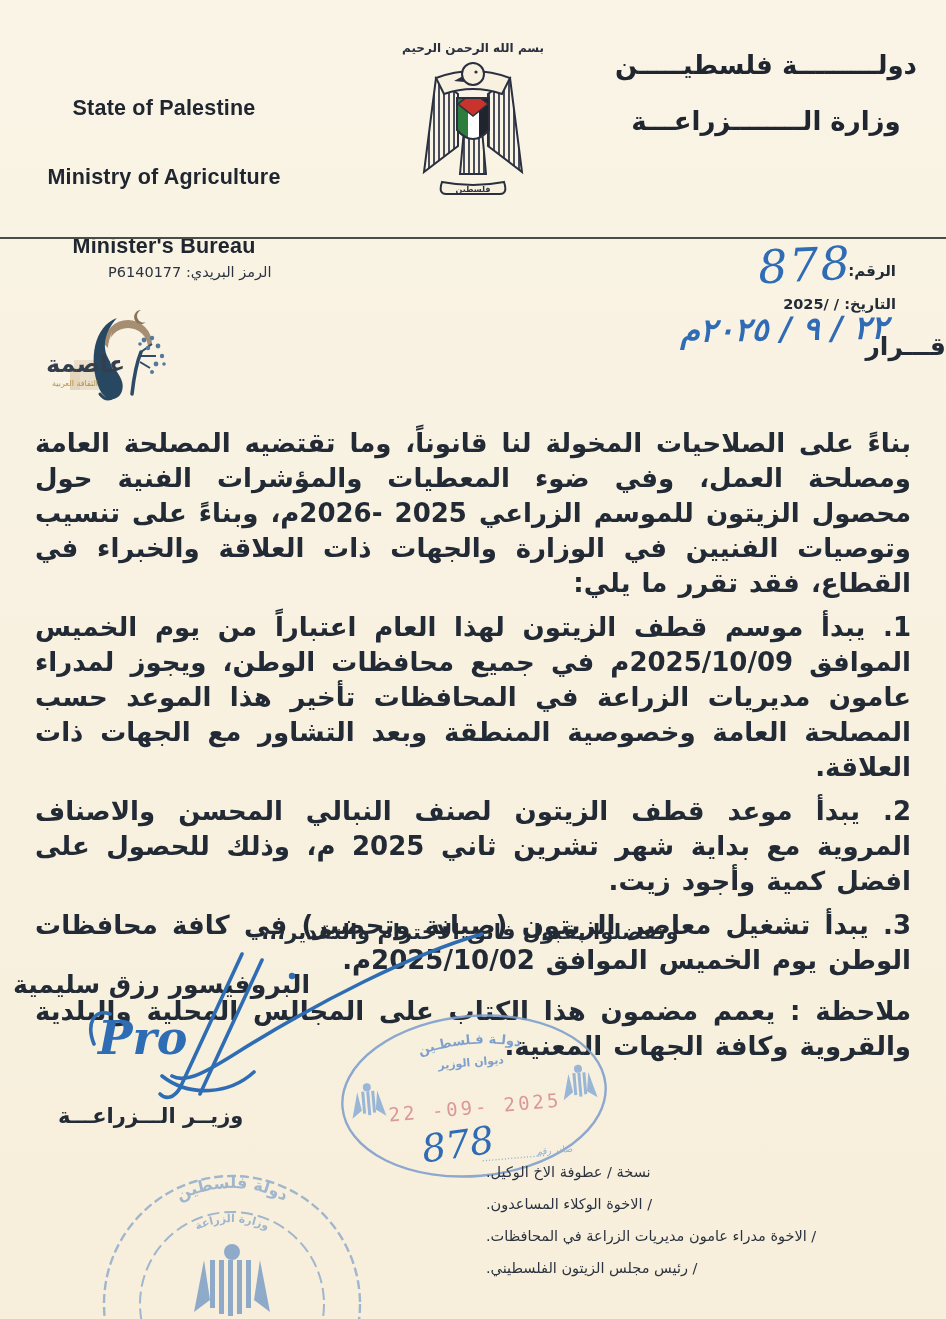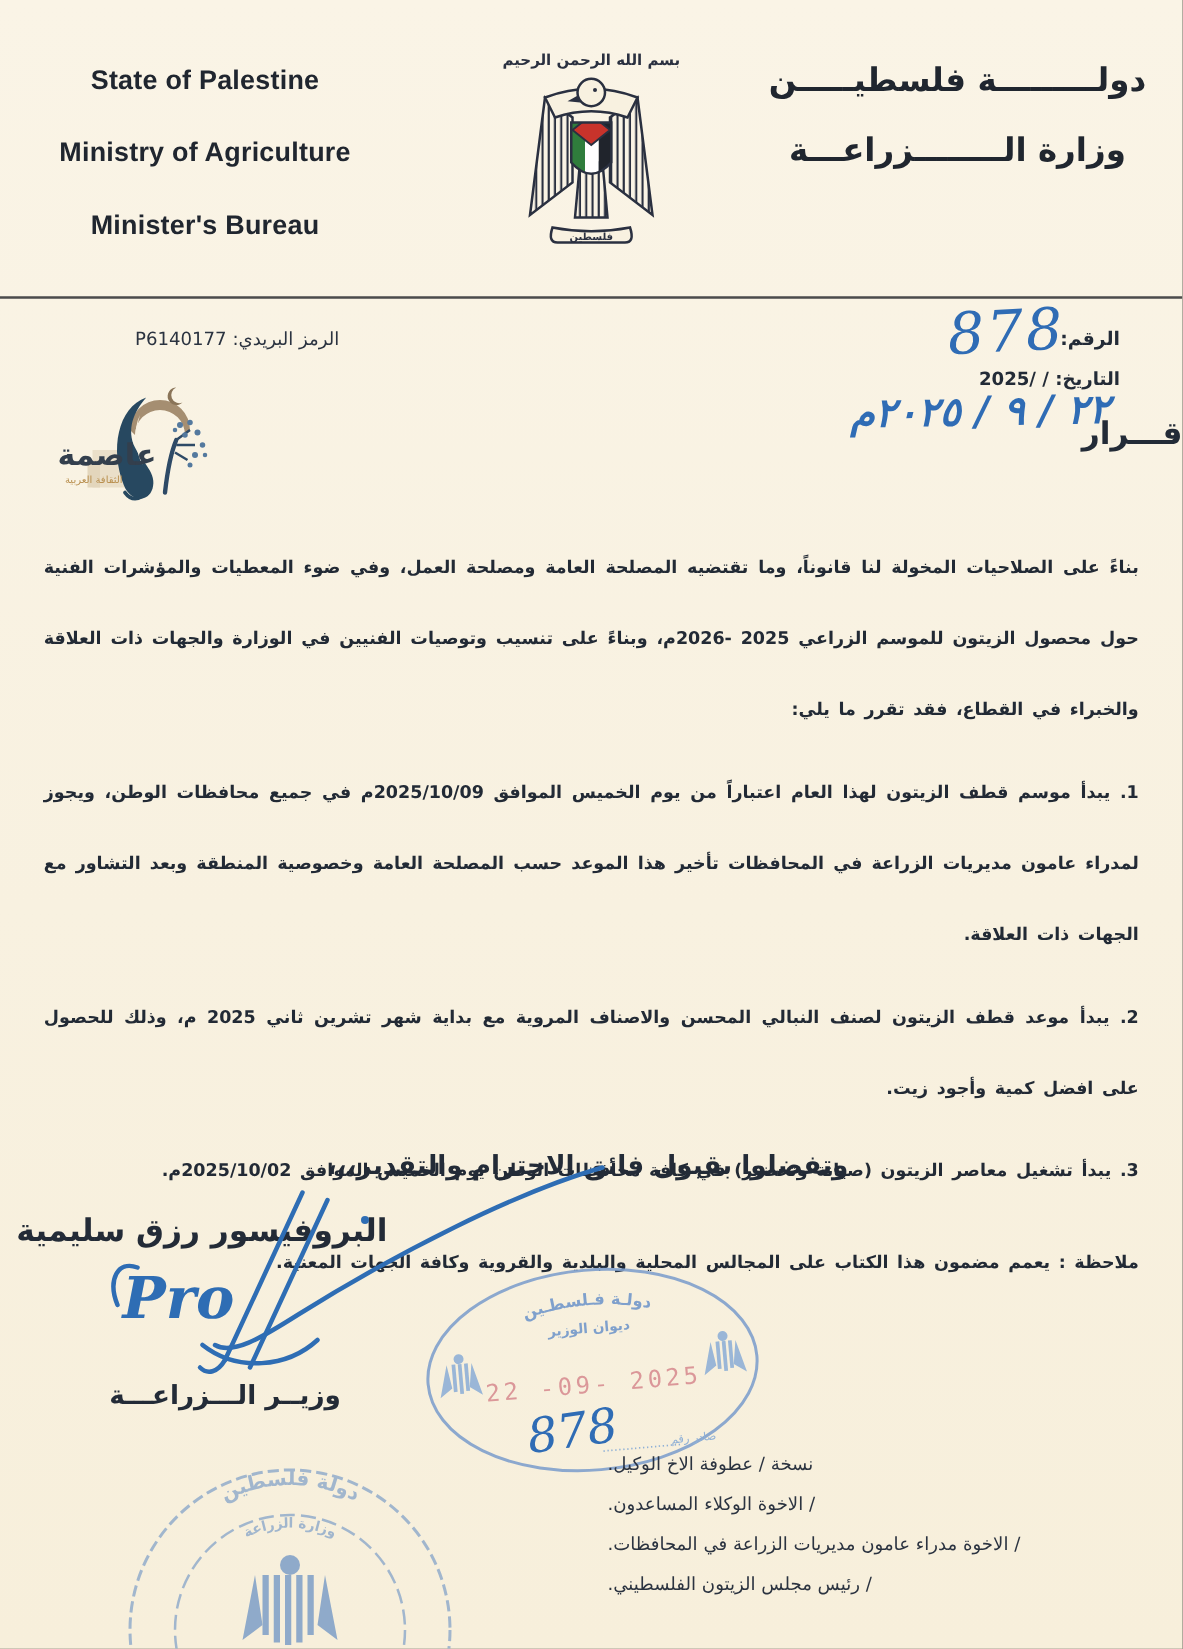--- a/index.html
+++ b/index.html
@@ -3,42 +3,42 @@
 <meta charset="utf-8">
 <style>
   html,body{margin:0;padding:0;background:#9a958a;}
   .page{
     position:relative;width:946px;height:1319px;margin:0 auto;
     background:linear-gradient(180deg,#faf4e6 0%,#f8f1e0 55%,#f7efdb 100%);
     overflow:hidden;font-family:"DejaVu Sans",sans-serif;color:#232b37;
   }
   
   .eng-header{position:absolute;left:28px;top:52px;width:272px;text-align:center;}
-  .eng-header .l{font-family:"Liberation Sans",sans-serif;font-weight:bold;font-size:21.5px;color:#20262f;margin-bottom:33px;letter-spacing:.2px;white-space:nowrap;}
+  .eng-header .l{font-family:"Liberation Sans",sans-serif;font-weight:bold;font-size:21.5px;color:#20262f;margin-bottom:33px;letter-spacing:.2px;white-space:nowrap;margin-top:44px;}
   .ar-header{position:absolute;right:12px;top:50px;width:336px;text-align:center;direction:rtl;}
   .ar-header .l{font-weight:bold;font-size:26px;color:#20262f;margin-bottom:26px;white-space:nowrap;}
   .emblem{position:absolute;left:402px;top:34px;width:142px;height:172px;}
   .divider{position:absolute;left:0;right:0;top:237px;height:2px;background:#4b4b4b;}
   
   .meta-number-label{position:absolute;right:50px;top:262px;font-size:15px;direction:rtl;font-weight:bold;}
   .meta-number-value{position:absolute;right:94px;top:238px;font-family:"DejaVu Serif",serif;font-style:italic;font-size:46px;color:#2f6cb5;transform:rotate(-3deg);letter-spacing:2px;}
   .meta-date{position:absolute;right:50px;top:296px;font-size:14.5px;direction:rtl;font-weight:bold;}
   .meta-date-hw{position:absolute;right:58px;top:310px;font-family:"DejaVu Serif",serif;font-style:italic;font-weight:bold;font-size:32px;color:#2f6cb5;direction:rtl;letter-spacing:3px;transform:rotate(-1deg);white-space:nowrap;}
   .postal{position:absolute;left:108px;top:264px;font-size:14.5px;direction:rtl;color:#2b3340;}
   .logo{position:absolute;left:44px;top:298px;width:128px;height:118px;}
   
   .doc-title{position:absolute;left:0;right:0;top:332px;text-align:right;font-size:25px;font-weight:bold;letter-spacing:1px;}
   .body-text{position:absolute;left:35px;right:35px;top:426px;direction:rtl;}
-  .body-text p{margin:0 0 9px 0;font-size:14px;font-weight:bold;line-height:57px;text-align:justify;word-spacing:2px;color:#222a35;}
+  .body-text p{margin:0 0 9px 0;font-size:26px;font-weight:bold;line-height:35px;text-align:justify;word-spacing:2px;color:#222a35;}
   .body-text p.note{margin-top:16px;}
   .closing{position:absolute;left:200px;top:920px;width:540px;text-align:center;font-size:21px;font-weight:bold;direction:rtl;}
   
   .sig-name{position:absolute;left:52px;top:970px;width:258px;text-align:center;font-size:25px;font-weight:bold;direction:rtl;white-space:nowrap;}
   .sig-svg{position:absolute;left:82px;top:926px;width:405px;height:182px;}
-  .sig-title{position:absolute;left:58px;top:1104px;width:244px;text-align:center;font-size:21px;font-weight:bold;direction:rtl;white-space:nowrap;}
+  .sig-title{position:absolute;left:58px;top:1104px;width:244px;text-align:left;font-size:21px;font-weight:bold;direction:rtl;white-space:nowrap;}
   
   .oval-stamp{position:absolute;left:336px;top:1010px;width:276px;height:172px;transform:rotate(-5deg);}
   .round-stamp{position:absolute;left:92px;top:1140px;width:286px;height:200px;}
   
   .dist{position:absolute;right:30px;top:1156px;width:430px;direction:rtl;text-align:left;font-size:14.5px;color:#2b3340;line-height:32px;}
   .dist .d2{padding-right:14px;}
 </style>
 </head>
 <body>
 

